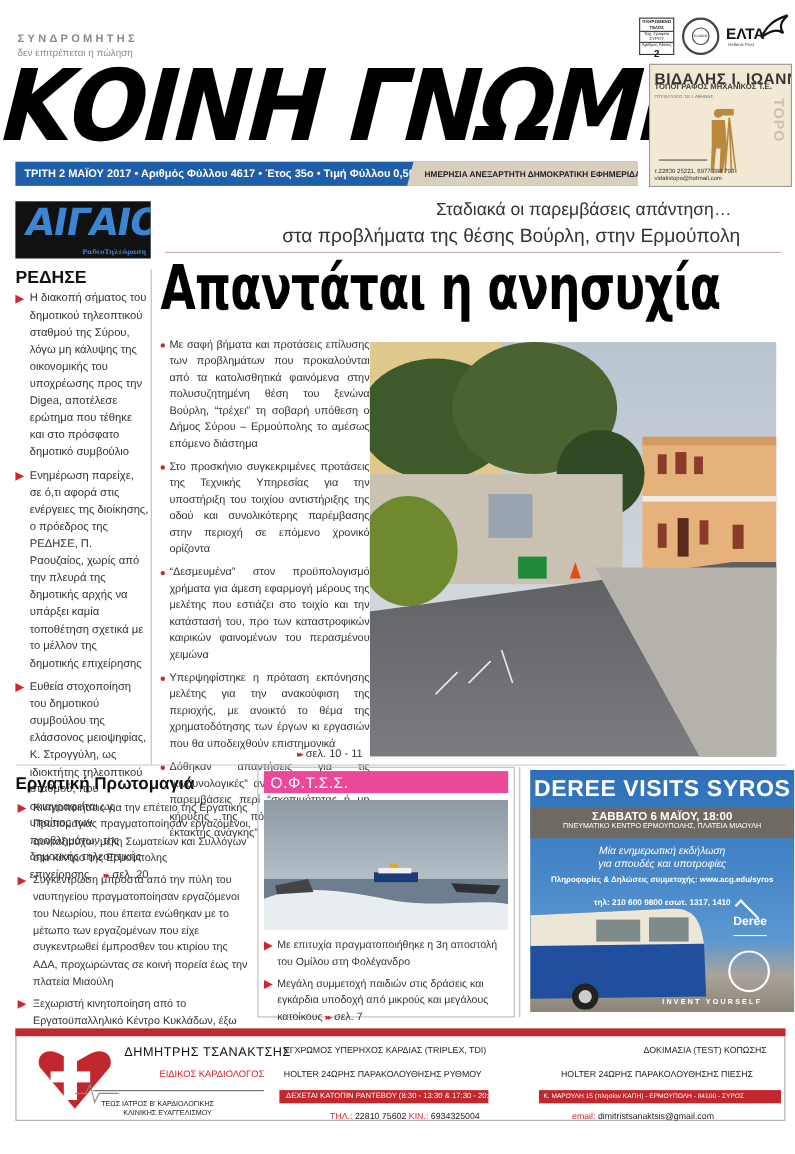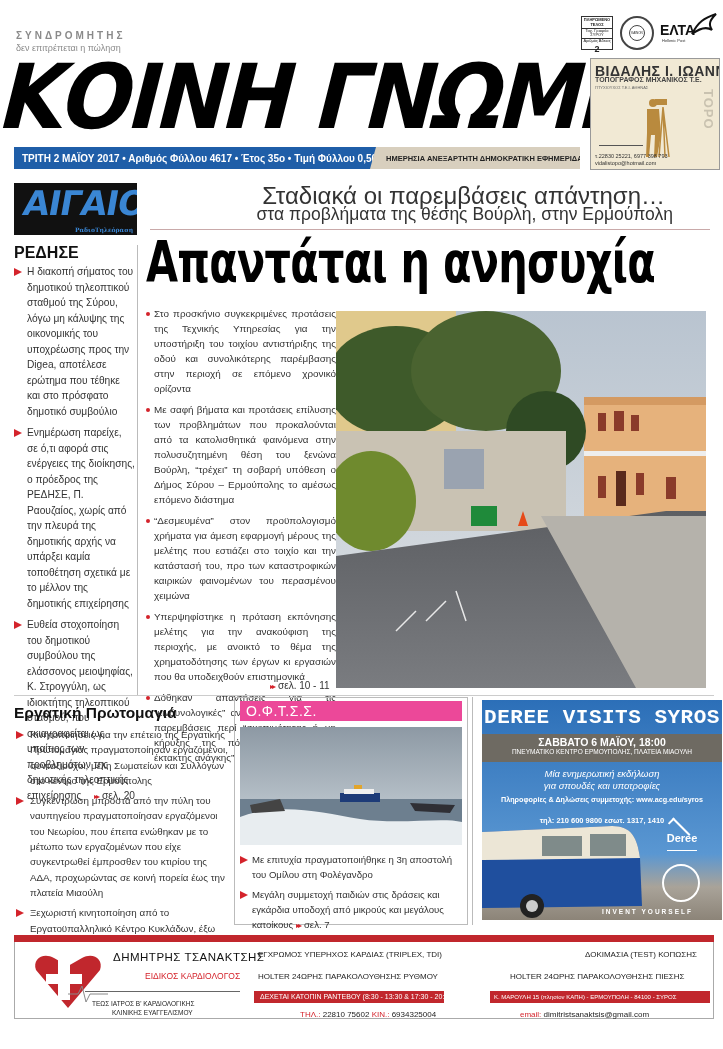--- a/index.html
+++ b/index.html
@@ -42,21 +42,21 @@
   .col-rule { left: 137px; top: 245px; width: 1px; height: 450px; background: #bbb; }
   .sec-title { left: 14px; top: 244px; font-size: 16px; font-weight: bold; color: #111; }
   .left-list { left: 12px; top: 264px; width: 123px; font-size: 10.2px; line-height: 15.5px; color: #333; }
   .bullet-item { position: relative; padding-left: 15px; margin-bottom: 6px; }
   .tri { position: absolute; left: 2px; top: 4px; width: 0; height: 0; border-top: 4.5px solid transparent; border-bottom: 4.5px solid transparent; border-left: 8px solid #d4232b; }
   .dot { position: absolute; left: 2px; top: 6px; width: 4px; height: 4px; background: #d4232b; border-radius: 50%; }
   .page-ref { color: #333; white-space: nowrap; }
   .page-ref .arr { color: #d4232b; font-size: 8px; letter-spacing: -2px; margin-right: 4px; }
 
   
-  .kicker1 { left: 145px; top: 182px; width: 570px; text-align: right; font-size: 24px; color: #333; padding-right: 50px; }
+  .kicker1 { left: 145px; top: 182px; width: 570px; text-align: right; font-size: 16px; color: #333; padding-right: 50px; }
   .kicker2 { left: 145px; top: 204px; width: 570px; text-align: right; font-size: 17.5px; color: #333; padding-right: 42px; }
   .kicker-rule { left: 150px; top: 229px; width: 560px; height: 1px; background: #c9a9a9; }
   .headline { left: 146px; top: 230px; font-family: "DejaVu Sans", sans-serif; font-weight: 900; font-size: 56px; color: #000; transform: scaleX(0.74); transform-origin: left top; letter-spacing: -1px; white-space: nowrap; }
   .main-list { left: 144px; top: 306px; width: 192px; font-size: 9.9px; line-height: 15px; color: #333; text-align: justify; }
   .main-list .bullet-item { padding-left: 10px; margin-bottom: 6px; }
   .main-ref { left: 270px; top: 680px; font-size: 10px; }
 
   .photo-main { left: 336px; top: 311px; width: 370px; height: 377px; overflow: hidden; }
 
   
@@ -67,21 +67,21 @@
 
   .oftss-box { left: 234px; top: 697px; width: 234px; height: 228px; border: 1px solid #bbb; }
   .oftss-head { left: 240px; top: 701px; width: 222px; height: 20px; background: #ec4899; color: #fff; font-weight: normal; font-size: 14px; padding-left: 6px; line-height: 20px; letter-spacing: 0.5px; }
   .oftss-photo { left: 240px; top: 727px; width: 222px; height: 118px; overflow: hidden; }
   .oftss-list { left: 240px; top: 852px; width: 226px; font-size: 9.6px; line-height: 15.3px; color: #333; }
   .oftss-list .bullet-item { padding-left: 12px; margin-bottom: 4px; }
   .oftss-list .tri { left: 0; }
 
   .deree-frame { left: 472px; top: 697px; width: 1px; height: 228px; background: #bbb; }
   .deree-ad { left: 482px; top: 700px; width: 240px; height: 220px; background: linear-gradient(#2c6fb8 0%, #5a97d2 70%, #a9a399 85%, #8c8478 100%); overflow: hidden; }
-  .deree-title { left: 0; top: 6px; width: 240px; text-align: center; color: #fff; font-weight: bold; font-size: 21px; letter-spacing: 0.5px; font-family: Liberation Mono, monospace; }
+  .deree-title { left: 0; top: 6px; width: 240px; text-align: center; color: #fff; font-weight: bold; font-size: 21px; letter-spacing: 0.5px; }
   .deree-band { left: 0; top: 34px; width: 240px; height: 28px; background: #6e6a62; color: #fff; text-align: center; }
   .deree-band .d1 { font-size: 10.5px; font-weight: bold; padding-top: 2px; }
   .deree-band .d2 { font-size: 6.5px; }
   .deree-txt { left: 0; width: 240px; text-align: center; color: #fff; }
   .deree-logo { left: 172px; top: 122px; width: 56px; text-align: center; color: #fff; font-weight: bold; font-size: 11px; }
   .deree-seal { left: 180px; top: 164px; width: 38px; height: 38px; border: 2px solid #fff; border-radius: 50%; }
   .deree-invent { left: 120px; top: 208px; color: #fff; font-size: 6.5px; font-weight: bold; letter-spacing: 2px; }
 
   
   .footer-ad { left: 14px; top: 935px; width: 700px; height: 84px; border: 1px solid #aaa; background: #fff; }
@@ -160,22 +160,22 @@
     <span class="page-ref" style="float:right;"><span class="arr">▸▸</span><span>σελ. 20</span></span>
   </div>
 </div>
 
 <div class="abs kicker1">Σταδιακά οι παρεμβάσεις απάντηση…</div>
 <div class="abs kicker2">στα προβλήματα της θέσης Βούρλη, στην Ερμούπολη</div>
 <div class="abs kicker-rule"></div>
 <div class="abs headline">Απαντάται η ανησυχία</div>
 
 <div class="abs main-list">
+  <div class="bullet-item"><span class="dot"></span><span>Με σαφή βήματα και προτάσεις επίλυσης των προβλημάτων που προκαλούνται από τα κατολισθητικά φαινόμενα στην πολυσυζητημένη θέση του ξενώνα Βούρλη, “τρέχει” τη σοβαρή υπόθεση ο Δήμος Σύρου – Ερμούπολης το αμέσως επόμενο διάστημα</span></div>
   <div class="bullet-item"><span class="dot"></span><span>Στο προσκήνιο συγκεκριμένες προτάσεις της Τεχνικής Υπηρεσίας για την υποστήριξη του τοιχίου αντιστήριξης της οδού και συνολικότερης παρέμβασης στην περιοχή σε επόμενο χρονικό ορίζοντα</span></div>
-  <div class="bullet-item"><span class="dot"></span><span>Με σαφή βήματα και προτάσεις επίλυσης των προβλημάτων που προκαλούνται από τα κατολισθητικά φαινόμενα στην πολυσυζητημένη θέση του ξενώνα Βούρλη, “τρέχει” τη σοβαρή υπόθεση ο Δήμος Σύρου – Ερμούπολης το αμέσως επόμενο διάστημα</span></div>
   <div class="bullet-item"><span class="dot"></span><span>“Δεσμευμένα” στον προϋπολογισμό χρήματα για άμεση εφαρμογή μέρους της μελέτης που εστιάζει στο τοιχίο και την κατάστασή του, προ των καταστροφικών καιρικών φαινομένων του περασμένου χειμώνα</span></div>
   <div class="bullet-item"><span class="dot"></span><span>Υπερψηφίστηκε η πρόταση εκπόνησης μελέτης για την ανακούφιση της περιοχής, με ανοικτό το θέμα της χρηματοδότησης των έργων κι εργασιών που θα υποδειχθούν επιστημονικά</span></div>
   <div class="bullet-item"><span class="dot"></span><span>Δόθηκαν απαντήσεις για τις “κινδυνολογικές” αναφορές και δημόσιες παρεμβάσεις περί “σκοπιμότητας ή μη κήρυξης της πόλης σε κατάσταση έκτακτης ανάγκης”</span></div>
 </div>
 <div class="abs main-ref page-ref"><span class="arr">▸▸</span><span>σελ. 10 - 11</span></div>
 
 <div class="abs photo-main" title="Street with damaged retaining wall, palm trees and houses in Ermoupoli">
   <svg width="370" height="377" viewBox="0 0 370 377">
     <defs>
       <linearGradient id="sky" x1="0" y1="0" x2="0" y2="1">

